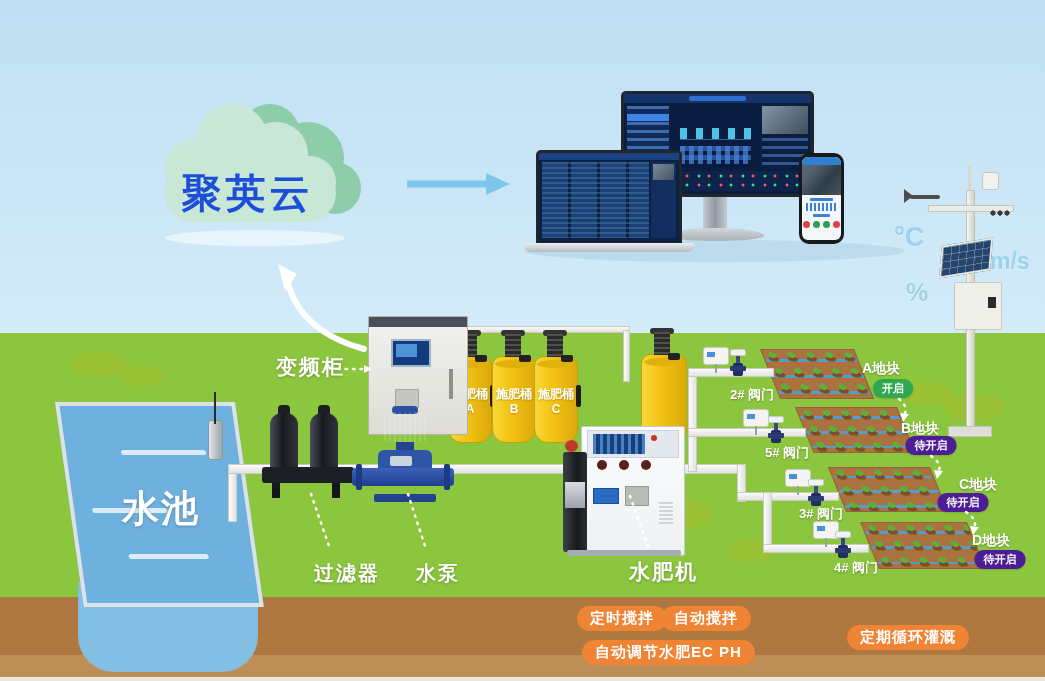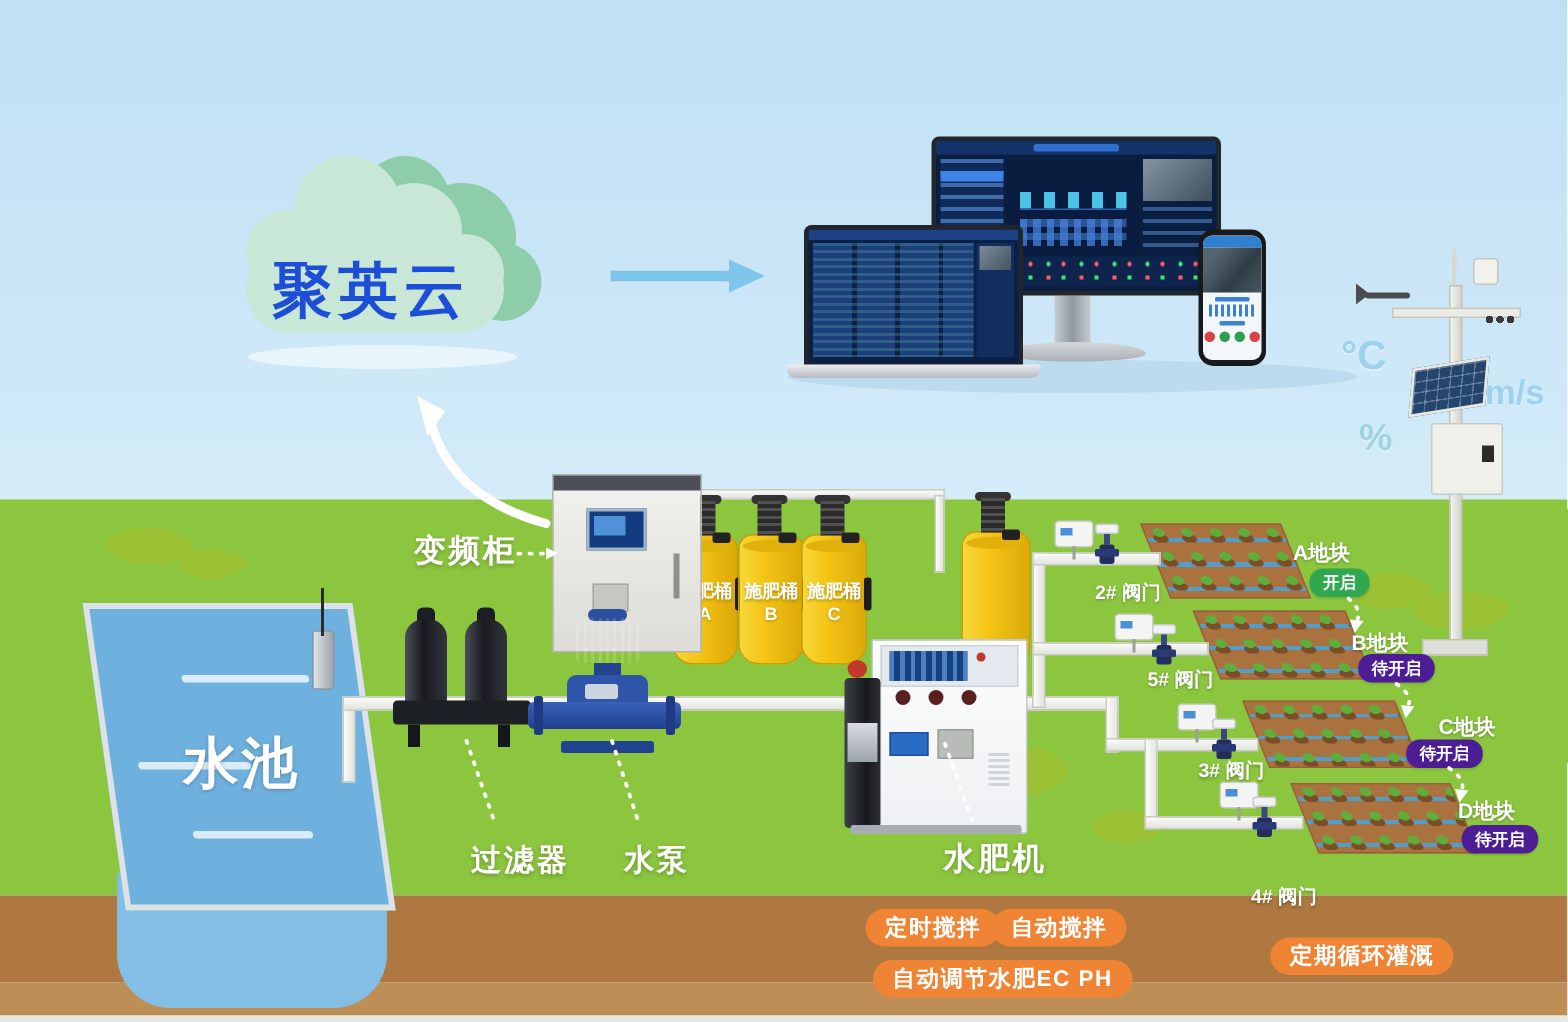--- a/index.html
+++ b/index.html
@@ -376,21 +376,21 @@
     </div>
   <div class="abs valve" style="left:835px;top:531px;">
     <div class="vcap"></div>
       <div class="vstem"></div>
       <div class="vbody"></div>
       <div class="vwing"></div>
     </div>
   <div class="abs vlabel" style="left:752px;top:386px;">2# 阀门</div>
   <div class="abs vlabel" style="left:787px;top:444px;">5# 阀门</div>
   <div class="abs vlabel" style="left:821px;top:505px;">3# 阀门</div>
-  <div class="abs vlabel" style="left:856px;top:559px;margin-top:30px;">4# 阀门</div>
+  <div class="abs vlabel" style="left:856px;top:559px;">4# 阀门</div>
 
   <div class="abs cabinet">
     <div class="cab-top"></div>
     <div class="cab-scr">
         <i></i>
       </div>
     <div class="cab-pad"></div>
     <div class="cab-handle"></div>
   </div>
   <div class="abs filters">

